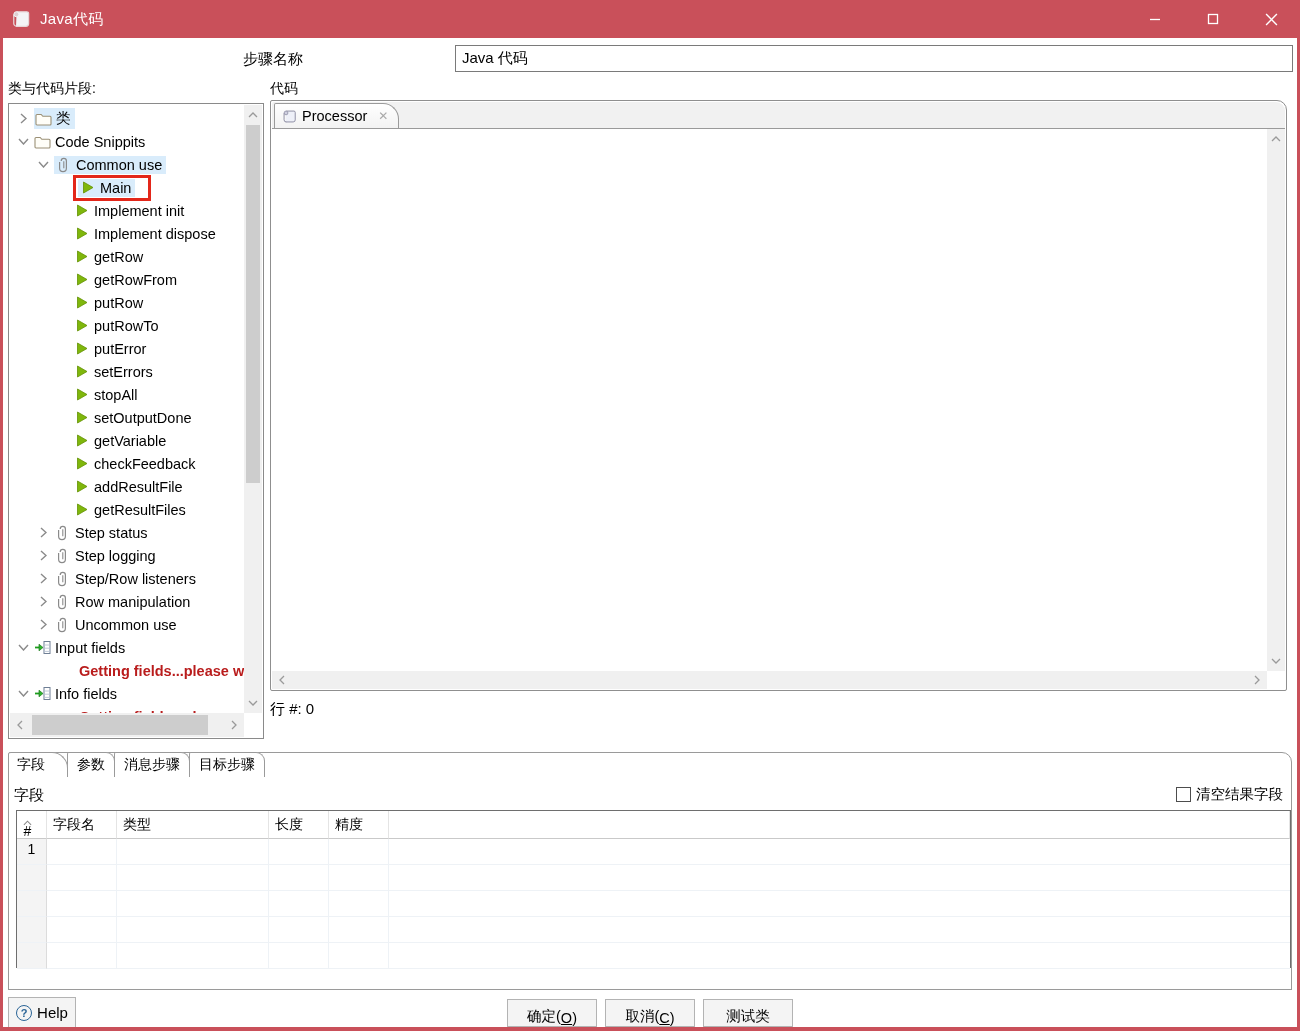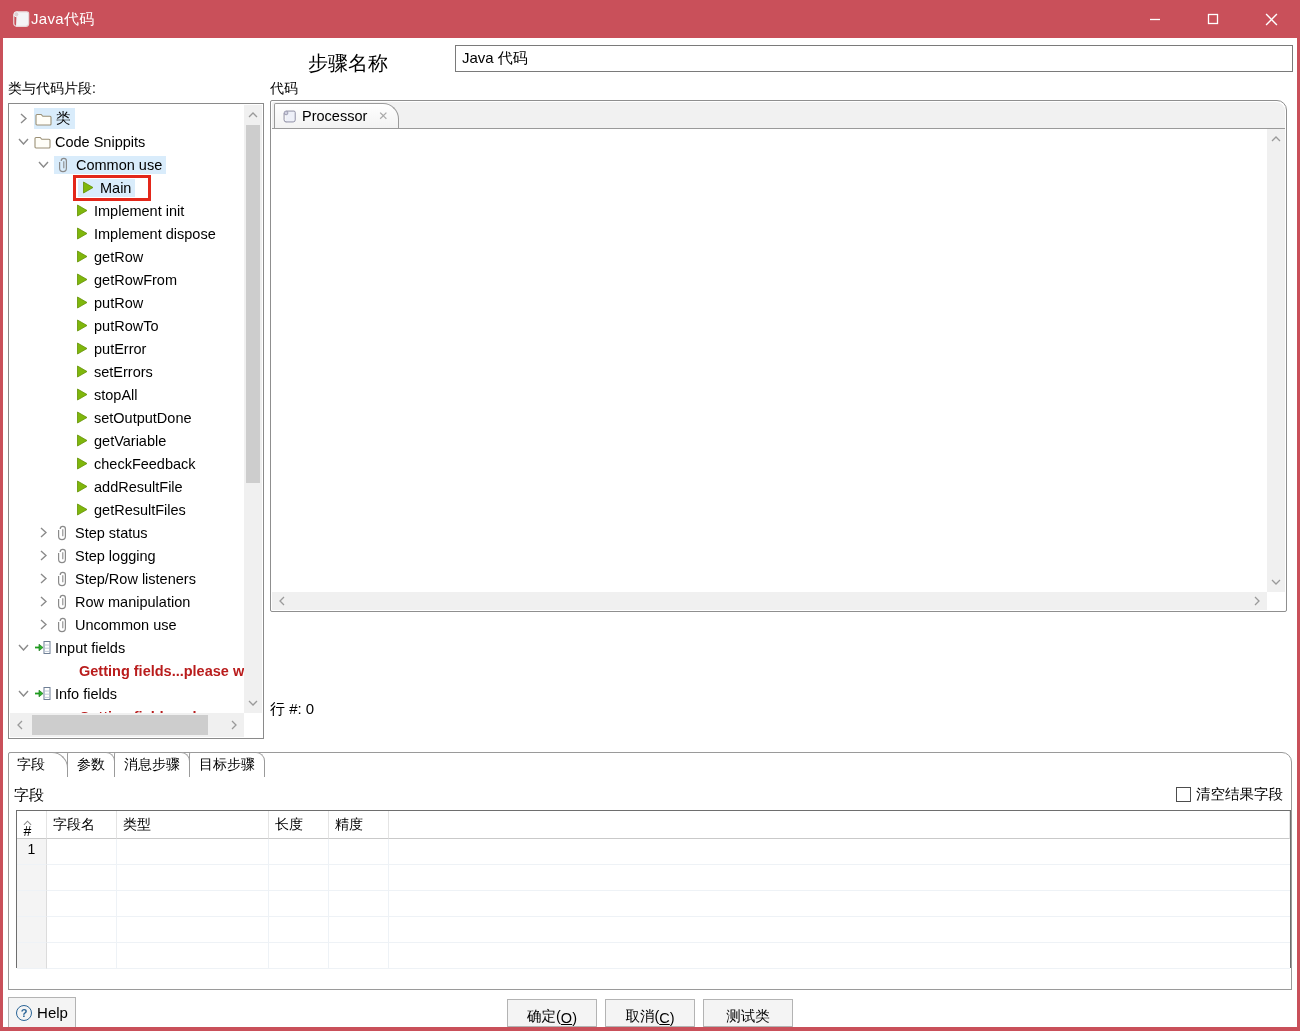--- a/index.html
+++ b/index.html
@@ -4,28 +4,28 @@
 <style>
   * { margin:0; padding:0; box-sizing:border-box; }
   html,body { background:#e0e0e0; }
   body { font-family:"Liberation Sans","DejaVu Sans",sans-serif; }
   .window { position:relative; width:1300px; height:1031px; background:#c9505a; overflow:hidden; }
 
   
   .titlebar { position:absolute; top:0; left:0; right:0; height:38px; background:#c9505a;
               display:flex; align-items:center; color:#fff; }
   .title-icon { width:20px; height:20px; margin-left:11px; display:inline-flex; }
-  .title-text { font-size:15px; letter-spacing:.3px; }
+  .title-text { margin-left:9px; font-size:15px; letter-spacing:.3px; }
   .win-controls { margin-left:auto; display:flex; height:100%; }
   .win-btn { width:58px; height:100%; display:flex; align-items:center; justify-content:center; cursor:pointer; }
 
   
   .main { position:absolute; top:38px; left:3px; right:3px; bottom:4px; background:#fff; overflow:hidden; }
 
-  .stepname-label { position:absolute; top:12px; left:240px; width:210px; text-align:center; font-size:20px; color:#000; }
+  .stepname-label { position:absolute; top:12px; left:240px; width:210px; text-align:left; font-size:15px; color:#000; }
   .stepname-input { position:absolute; top:7px; left:452px; width:838px; height:27px; border:1px solid #7a7a7a;
                     font-size:15px; padding:0 6px; font-family:inherit; color:#000; background:#fff; }
 
   .panel-label { position:absolute; font-size:14px; color:#000; }
   #lbl-tree { top:42px; left:5px; }
   #lbl-code { top:42px; left:267px; }
 
   
   .tree-panel { position:absolute; top:65px; left:5px; width:256px; height:636px; border:1px solid #8a8a8a; background:#fff; }
   .tree-rows { position:absolute; top:1px; left:1px; right:19px; bottom:25px; overflow:hidden; padding-top:2px; }
@@ -39,21 +39,21 @@
 
   
   .sb-track-v { position:absolute; background:#f0f0f0; }
   .sb-track-h { position:absolute; background:#f0f0f0; }
   .sb-arrow { position:absolute; display:flex; align-items:center; justify-content:center; color:#9a9a9a; font-size:11px; }
   .sb-thumb { position:absolute; background:#cdcdcd; }
   .tree-vsb { top:1px; right:1px; bottom:25px; width:18px; }
   .tree-hsb { left:1px; right:19px; bottom:1px; height:24px; }
 
   
-  .code-panel { position:absolute; top:62px; left:267px; width:1017px; height:512px; border:1px solid #8f8f8f; background:#fff; border-radius:2px 10px 2px 2px; }
+  .code-panel { position:absolute; top:62px; left:267px; width:1017px; height:591px; border:1px solid #8f8f8f; background:#fff; border-radius:2px 10px 2px 2px; }
   .tabstrip { position:absolute; top:1px; left:1px; right:1px; height:27px; background:#f1f1f1;
               border-bottom:1px solid #9a9a9a; border-radius:2px 9px 0 0; display:flex; }
   .ctab { margin:1px 0 0 2px; height:25px; padding:0 10px 0 7px; display:flex; align-items:center; gap:5px;
           background:linear-gradient(#ffffff,#f3f3f3); border:1px solid #9a9a9a; border-bottom:none;
           border-radius:2px 16px 0 0; font-size:14.5px; color:#000; min-width:118px; }
   .ctab .close { color:#a9a9a9; font-size:12px; margin-left:6px; }
   .editor { position:absolute; top:28px; left:1px; right:19px; bottom:19px; background:#fff; }
   .code-vsb { top:28px; right:1px; bottom:19px; width:18px; }
   .code-hsb { left:1px; right:19px; bottom:1px; height:18px; }
 

